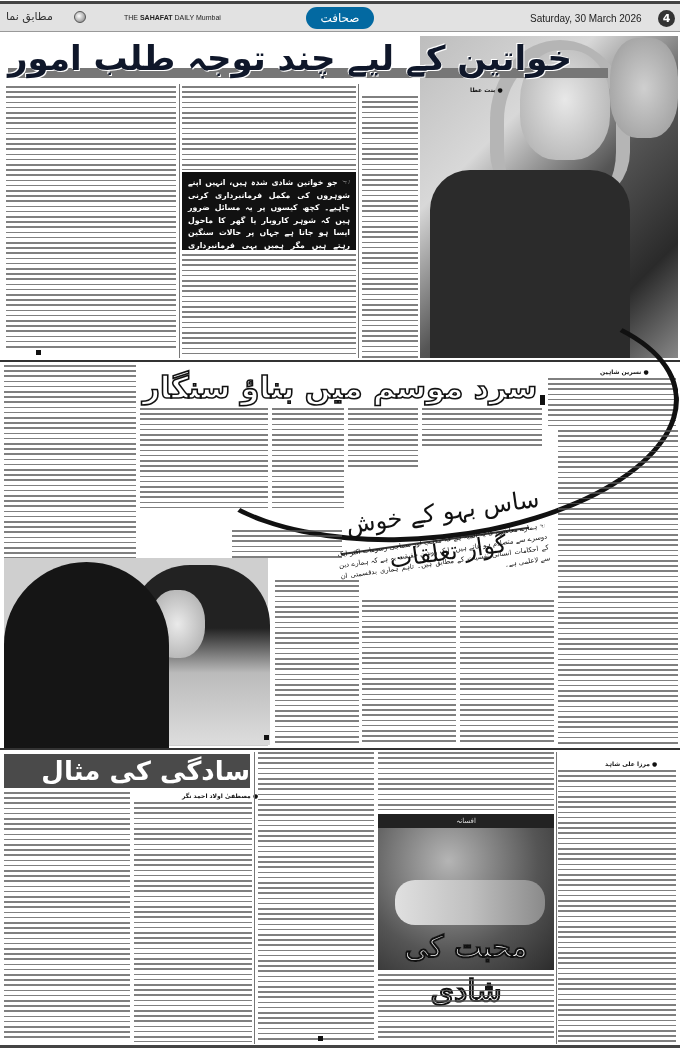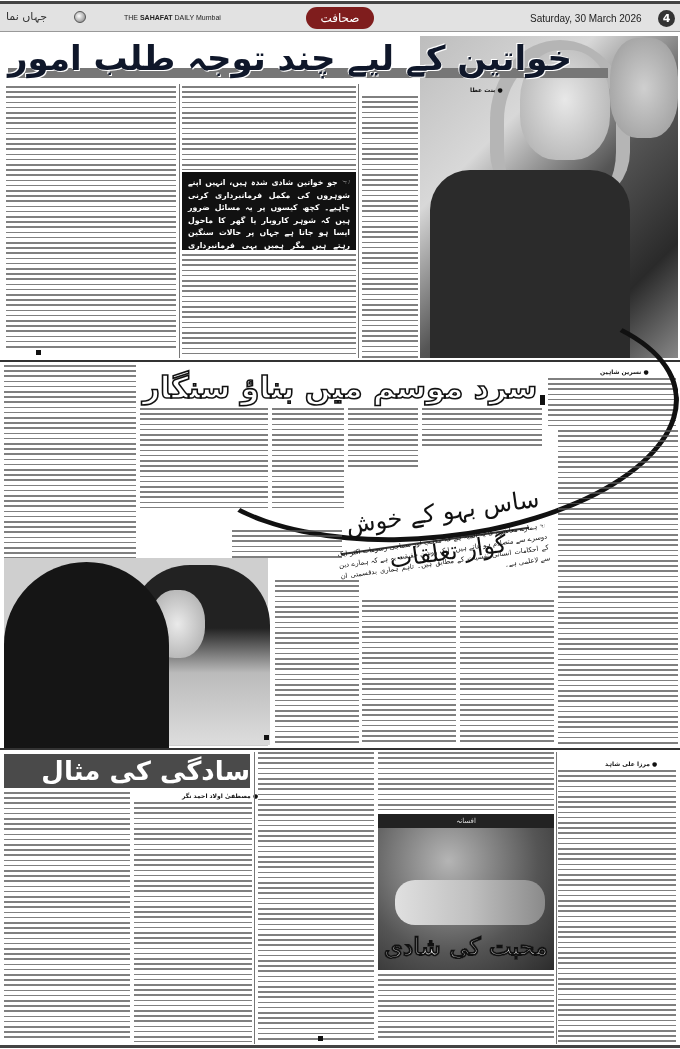--- a/index.html
+++ b/index.html
@@ -4,21 +4,21 @@
 <style>
 *{box-sizing:border-box;margin:0;padding:0}
 body{width:680px;height:1049px;background:#fff;font-family:"DejaVu Sans",sans-serif;color:#111;position:relative;overflow:hidden}
 .abs{position:absolute}
 .topline{left:0;top:1px;width:680px;height:3px;background:#444}
 .masthead{left:0;top:4px;width:680px;height:28px;background:#e2e2e2;border-bottom:1px solid #999}
 .mh-urdu{left:6px;top:6px;font-size:11px;color:#333;direction:rtl}
 .mh-globe{left:74px;top:7px;width:12px;height:12px;border-radius:50%;background:radial-gradient(circle at 40% 40%,#fff,#777);border:1px solid #555}
 .mh-paper{left:124px;top:10px;font-size:7px;color:#222;font-family:"Liberation Sans",sans-serif}
 .mh-paper b{font-weight:bold}
-.mh-logo{left:306px;top:3px;width:68px;height:22px;border-radius:11px;background:#7f1d1d;color:#fff;font-size:12px;text-align:center;line-height:22px;font-family:"DejaVu Serif",serif}
+.mh-logo{left:306px;top:3px;width:68px;height:22px;border-radius:11px;background:#0369a1;color:#fff;font-size:12px;text-align:center;line-height:22px;font-family:"DejaVu Serif",serif}
 .mh-date{left:530px;top:9px;font-size:10px;color:#222;font-family:"Liberation Sans",sans-serif}
 .mh-page{left:658px;top:6px;width:17px;height:17px;border-radius:50%;background:#333;color:#fff;font-size:11px;font-weight:bold;text-align:center;line-height:17px}
 .hline{height:2px;background:#333}
 .vline{width:1px;background:#777}
 .col{font-size:4.2px;line-height:7px;color:#333;direction:rtl;text-align:justify;overflow:hidden;font-family:"DejaVu Sans",sans-serif}
 .txt{display:block;width:100%;height:100%;background:repeating-linear-gradient(to bottom,#555 0,#555 1.6px,transparent 1.6px,transparent 5.2px);opacity:.75}
 .headline1{left:8px;top:36px;width:612px;height:44px;font-size:34px;font-weight:bold;color:#0f172a;direction:rtl;text-align:left;line-height:44px;letter-spacing:1px;text-shadow:1px 1px 0 #fff,-1px -1px 0 #fff}
 .hl1bar{left:8px;top:68px;width:600px;height:10px;background:#777}
 .photo1{left:420px;top:36px;width:258px;height:322px;background:linear-gradient(135deg,#bdbdbd 0%,#d8d8d8 30%,#555 55%,#2a2a2a 80%,#888 100%)}
 .face1{left:520px;top:50px;width:90px;height:110px;border-radius:45% 45% 40% 40%;background:radial-gradient(ellipse at 50% 45%,#e8e8e8,#aaa)}
@@ -34,31 +34,31 @@
 .deck3{left:340px;top:535px;width:210px;height:60px;font-size:6.8px;line-height:11px;direction:rtl;text-align:justify;transform:rotate(-8deg);color:#111}
 .photo2{left:4px;top:558px;width:264px;height:188px;background:#cfcfcf;overflow:hidden}
 .burqa{left:4px;top:562px;width:165px;height:186px;background:#151515;border-radius:90px 90px 0 0}
 .woman2{left:130px;top:565px;width:140px;height:180px;background:linear-gradient(180deg,#222 0%,#222 35%,#bbb 60%,#ddd 100%);border-radius:60px 60px 0 0}
 .face3{left:150px;top:590px;width:55px;height:68px;border-radius:45%;background:radial-gradient(ellipse,#eaeaea,#a5a5a5)}
 .headline4box{left:4px;top:754px;width:246px;height:34px;background:#4a4a4a}
 .headline4{left:4px;top:754px;width:246px;height:34px;color:#fff;font-size:26px;font-weight:bold;direction:rtl;text-align:right;line-height:34px;letter-spacing:2px}
 .photo3{left:378px;top:814px;width:176px;height:156px;background:radial-gradient(ellipse at 40% 30%,#b5b5b5,#555 60%,#2c2c2c)}
 .photo3top{left:378px;top:814px;width:176px;height:14px;background:#222;color:#ddd;font-size:7px;text-align:center;line-height:14px;direction:rtl}
 .hands{left:395px;top:880px;width:150px;height:45px;border-radius:20px;background:linear-gradient(90deg,#e0e0e0,#c0c0c0 50%,#8a8a8a)}
-.headline5{left:378px;top:925px;width:176px;height:44px;font-size:24px;color:#fff;-webkit-text-stroke:1px #111;direction:rtl;text-align:center;line-height:44px;font-weight:bold;font-family:"DejaVu Serif",serif}
+.headline5{left:378px;top:925px;width:176px;height:44px;font-size:30px;color:#fff;-webkit-text-stroke:1px #111;direction:rtl;text-align:center;line-height:44px;font-weight:bold;font-family:"DejaVu Serif",serif}
 .endmark{width:5px;height:5px;background:#111}
 .bottomline{left:0;top:1045px;width:680px;height:3px;background:#444}
 .pointer{font-size:9px}
 </style>
 </head>
 <body>
 
 <div class="abs topline"></div>
 <div class="abs masthead">
-  <span class="abs mh-urdu">جہاں نما</span>
+  <span class="abs mh-urdu">مطابق نما</span>
   <span class="abs mh-globe"></span>
   <span class="abs mh-paper"><span>THE </span><b>SAHAFAT</b><span> DAILY Mumbai</span></span>
   <span class="abs mh-logo">صحافت</span>
   <span class="abs mh-date">Saturday, 30 March 2026</span>
   <span class="abs mh-page">4</span>
 </div>
 
 <div class="abs photo1"></div>
 <div class="abs scarf1"></div>
 <div class="abs face1"></div>

